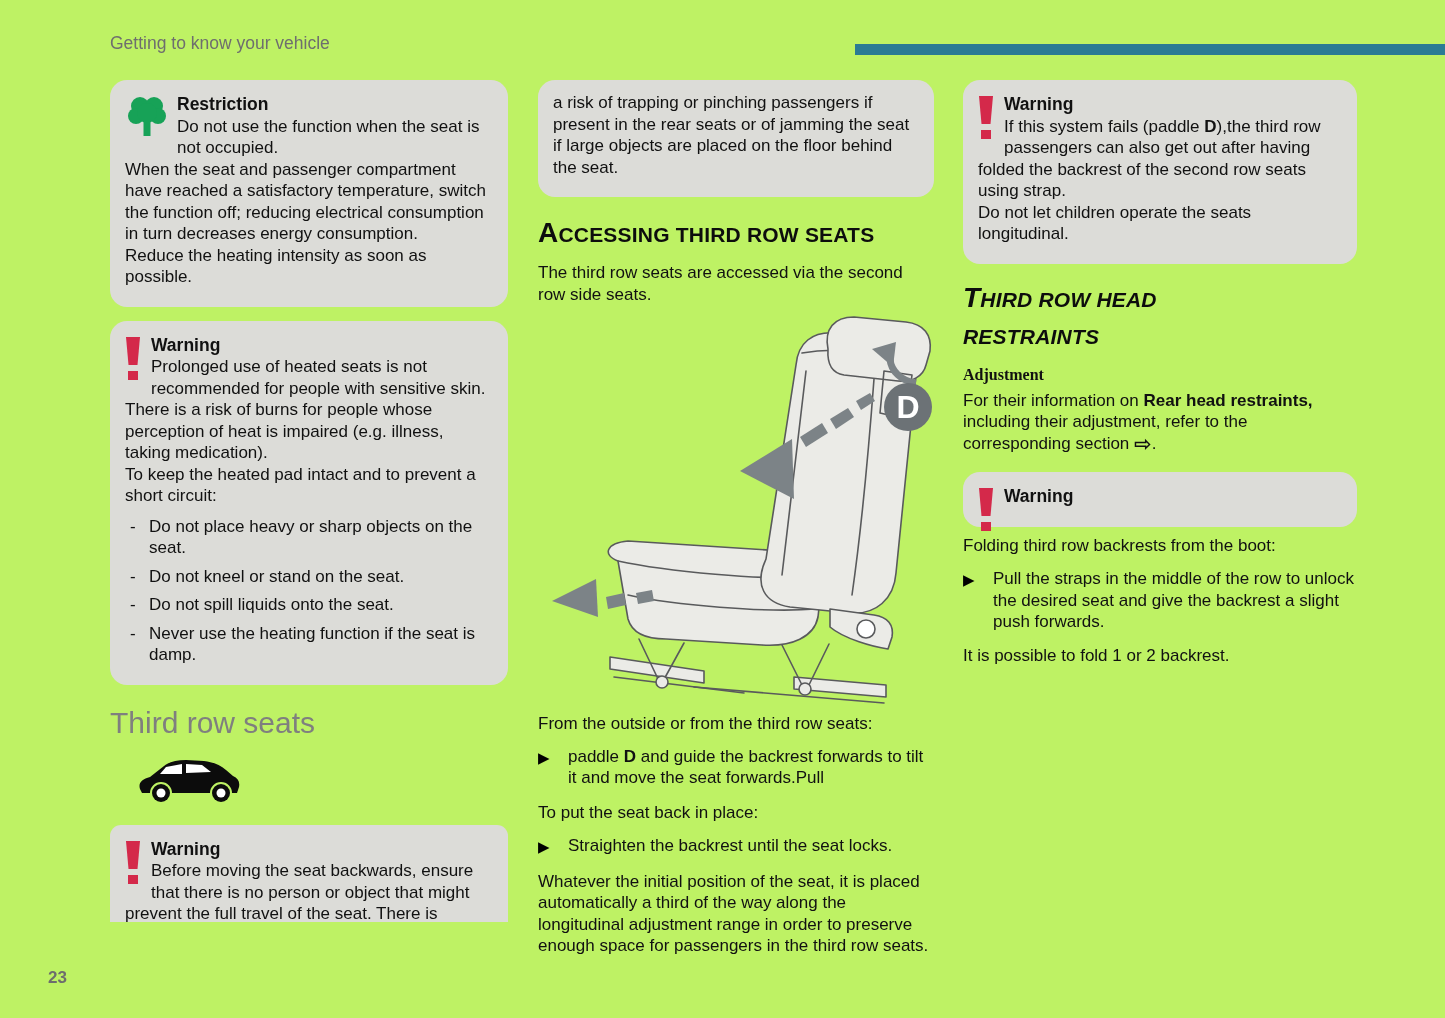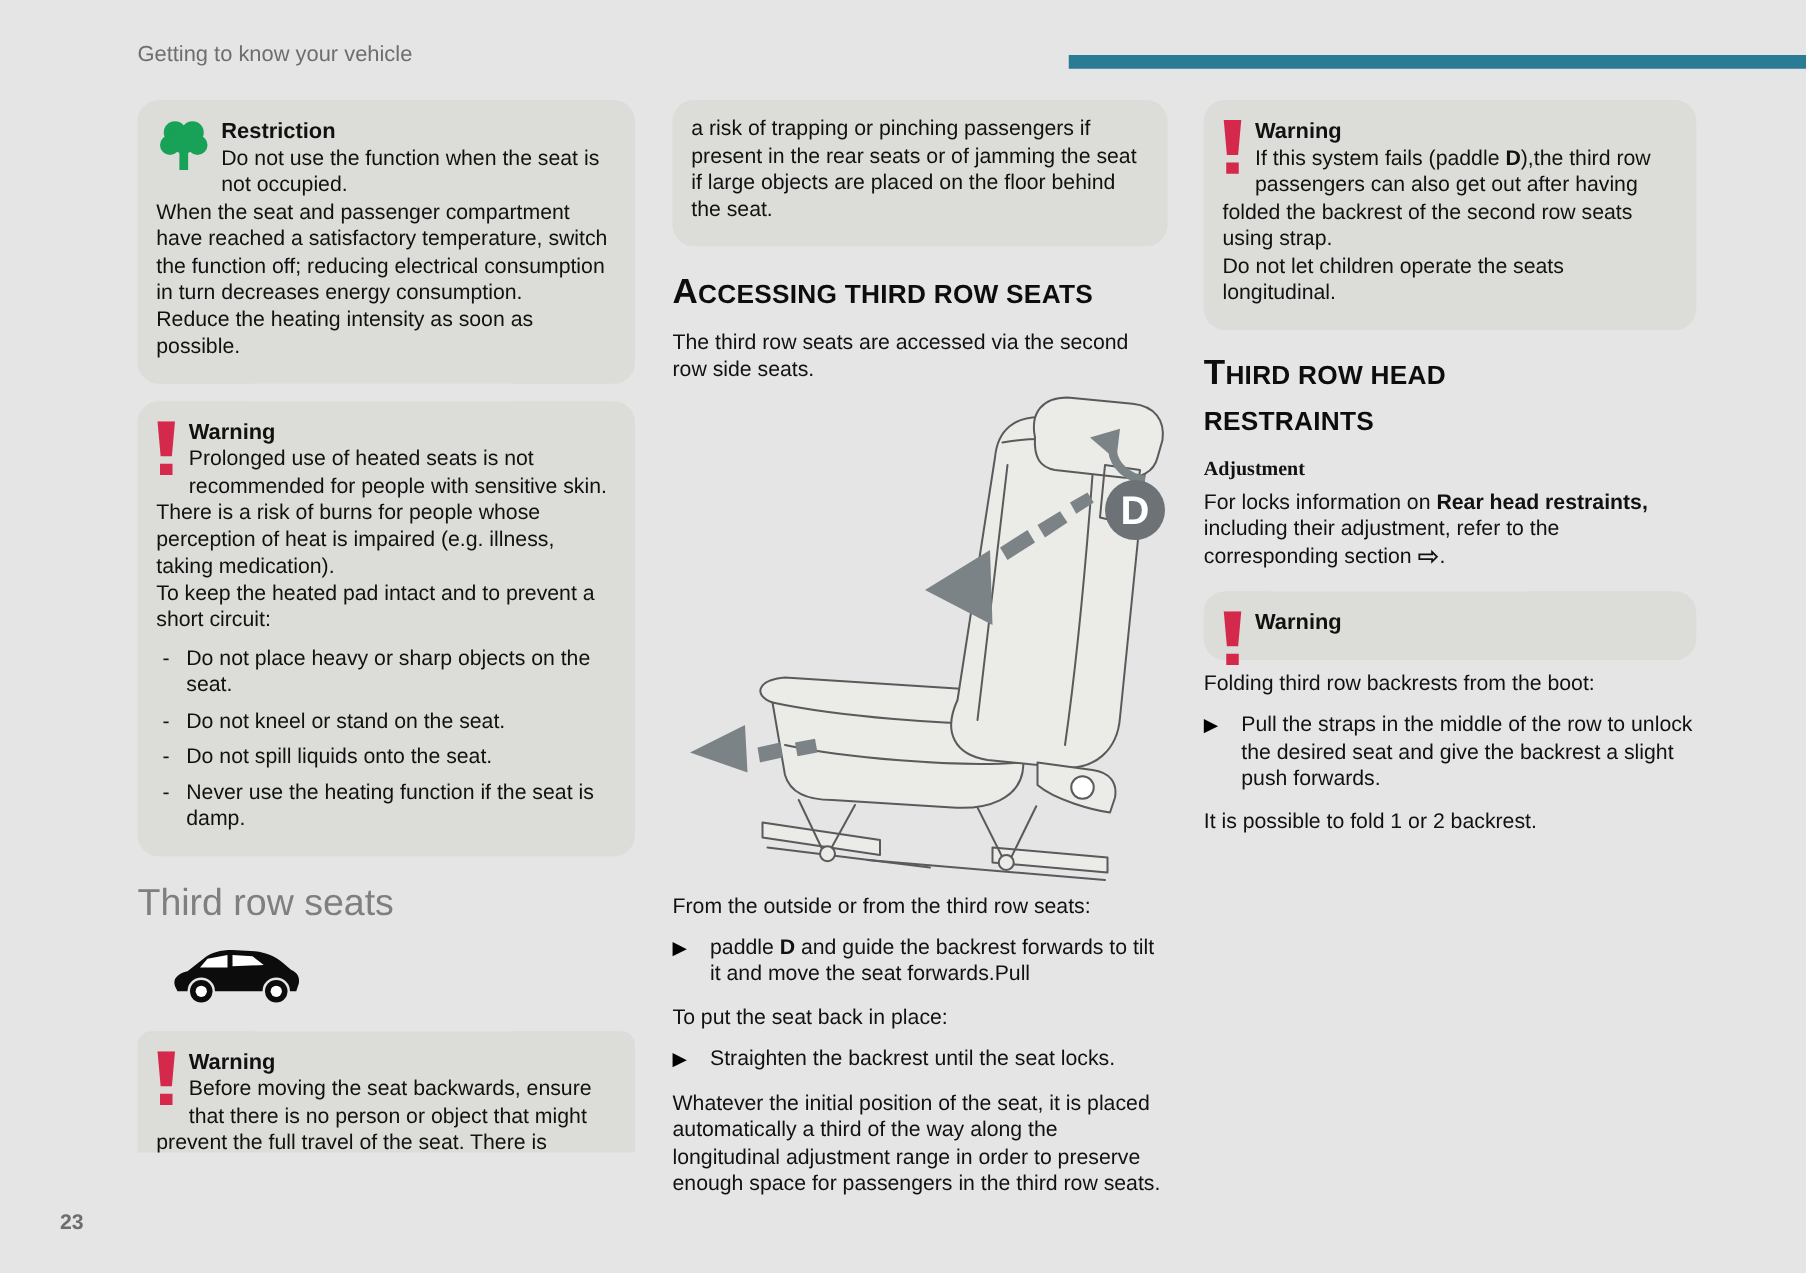--- a/index.html
+++ b/index.html
@@ -3,21 +3,21 @@
 <meta charset="utf-8">
 <style>
   :root{
     --accent-bar:#2a7b94;
     --warning-red:#d4294a;
     --eco-green:#17a257;
     --box-gray:#dcdcd8;
   }
   *{box-sizing:border-box;}
   body{margin:0;background:#ffffff;font-family:"Liberation Sans",sans-serif;color:#111;}
-  .page{position:relative;width:1445px;height:1018px;background:#e5e5e5;overflow:hidden;}
+  .page{position:relative;width:1445px;height:1018px;background:#bef264;overflow:hidden;}
   .breadcrumb{position:absolute;left:110px;top:33px;font-size:17.5px;color:#6e6e6e;}
   .accent-bar{position:absolute;left:855px;top:44px;width:590px;height:11px;background:var(--accent-bar);}
   .pagenum{position:absolute;left:48px;top:968px;font-size:17px;font-weight:bold;color:#6d6d6d;}
 
   .col{position:absolute;top:0;}
   .col1{left:110px;width:398px;}
   .col2{left:538px;width:396px;}
   .col3{left:963px;width:394px;}
 
   .gbox{background:var(--box-gray);border-radius:17px;padding:14px 16px 19px 15px;font-size:17px;line-height:21.5px;}
@@ -36,21 +36,21 @@
   .car-icon-wrap{margin:16px 0 0 26px;height:48px;}
 
   .sc-heading{font-weight:bold;color:#0d0d0d;line-height:35px;letter-spacing:0.2px;}
   .sc-heading .lead{font-size:28px;}
   .sc-heading .rest{font-size:21px;text-transform:uppercase;}
   .col3 .sc-heading{max-width:312px;}
 
   .subheading{font-weight:bold;font-size:16px;margin-top:10px;font-family:Liberation Serif, serif;}
   .para{margin:0;font-size:17px;line-height:21.5px;}
   .mt6{margin-top:6px;}.mt8{margin-top:8px;}.mt11{margin-top:11px;}
-  .mt12{margin-top:12px;}.mt13{margin-top:13px;}.mt16{margin-top:16px;}
+  .mt12{margin-top:12px;}.mt13{margin-top:13px;}.mt16{margin-top:16px;font-style:italic;}
   .mt18{margin-top:18px;}.mt20{margin-top:20px;}.mt14{margin-top:14px;}.mt80{margin-top:80px;}
 
   .bullet{display:flex;font-size:17px;line-height:21.5px;}
   .bullet .marker{flex:none;width:30px;font-size:15px;padding-top:1px;color:#000;}
   .bullet .txt{flex:1;}
   .b{font-weight:bold;}
   .sec-arrow{font-family:"DejaVu Sans",sans-serif;font-size:21px;font-weight:bold;line-height:16px;vertical-align:-2px;}
   .seat-illustration{display:block;margin:4px 0 0 6px;}
 </style>
 </head>
@@ -231,21 +231,21 @@
       <p class="body"><span>If this system fails (paddle </span><span class="b">D</span><span>),the third row passengers can also get out after having folded the backrest of the second row seats using strap.</span></p>
       <p class="body">Do not let children operate the seats longitudinal.</p>
     </div>
 
     <div class="sc-heading mt16">
       <span class="lead">T</span><span class="rest">hird row head restraints</span>
     </div>
 
     <div class="subheading">Adjustment</div>
 
-    <p class="para mt6"><span>For locks information on </span><span class="b">Rear head restraints,</span><span> including their adjustment, refer to the corresponding section </span><span class="sec-arrow">⇨</span><span>.</span></p>
+    <p class="para mt6"><span>For their information on </span><span class="b">Rear head restraints,</span><span> including their adjustment, refer to the corresponding section </span><span class="sec-arrow">⇨</span><span>.</span></p>
 
     <div class="gbox mt18">
       <span class="icon-float warn">
         <svg width="16" height="44" viewBox="0 0 16 44">
           <g fill="#d4294a">
             <path d="M1 0 L15 0 L12.5 28 L3.5 28 Z"></path>
             <rect x="3" y="34" width="10" height="9"></rect>
           </g>
         </svg>
       </span>

